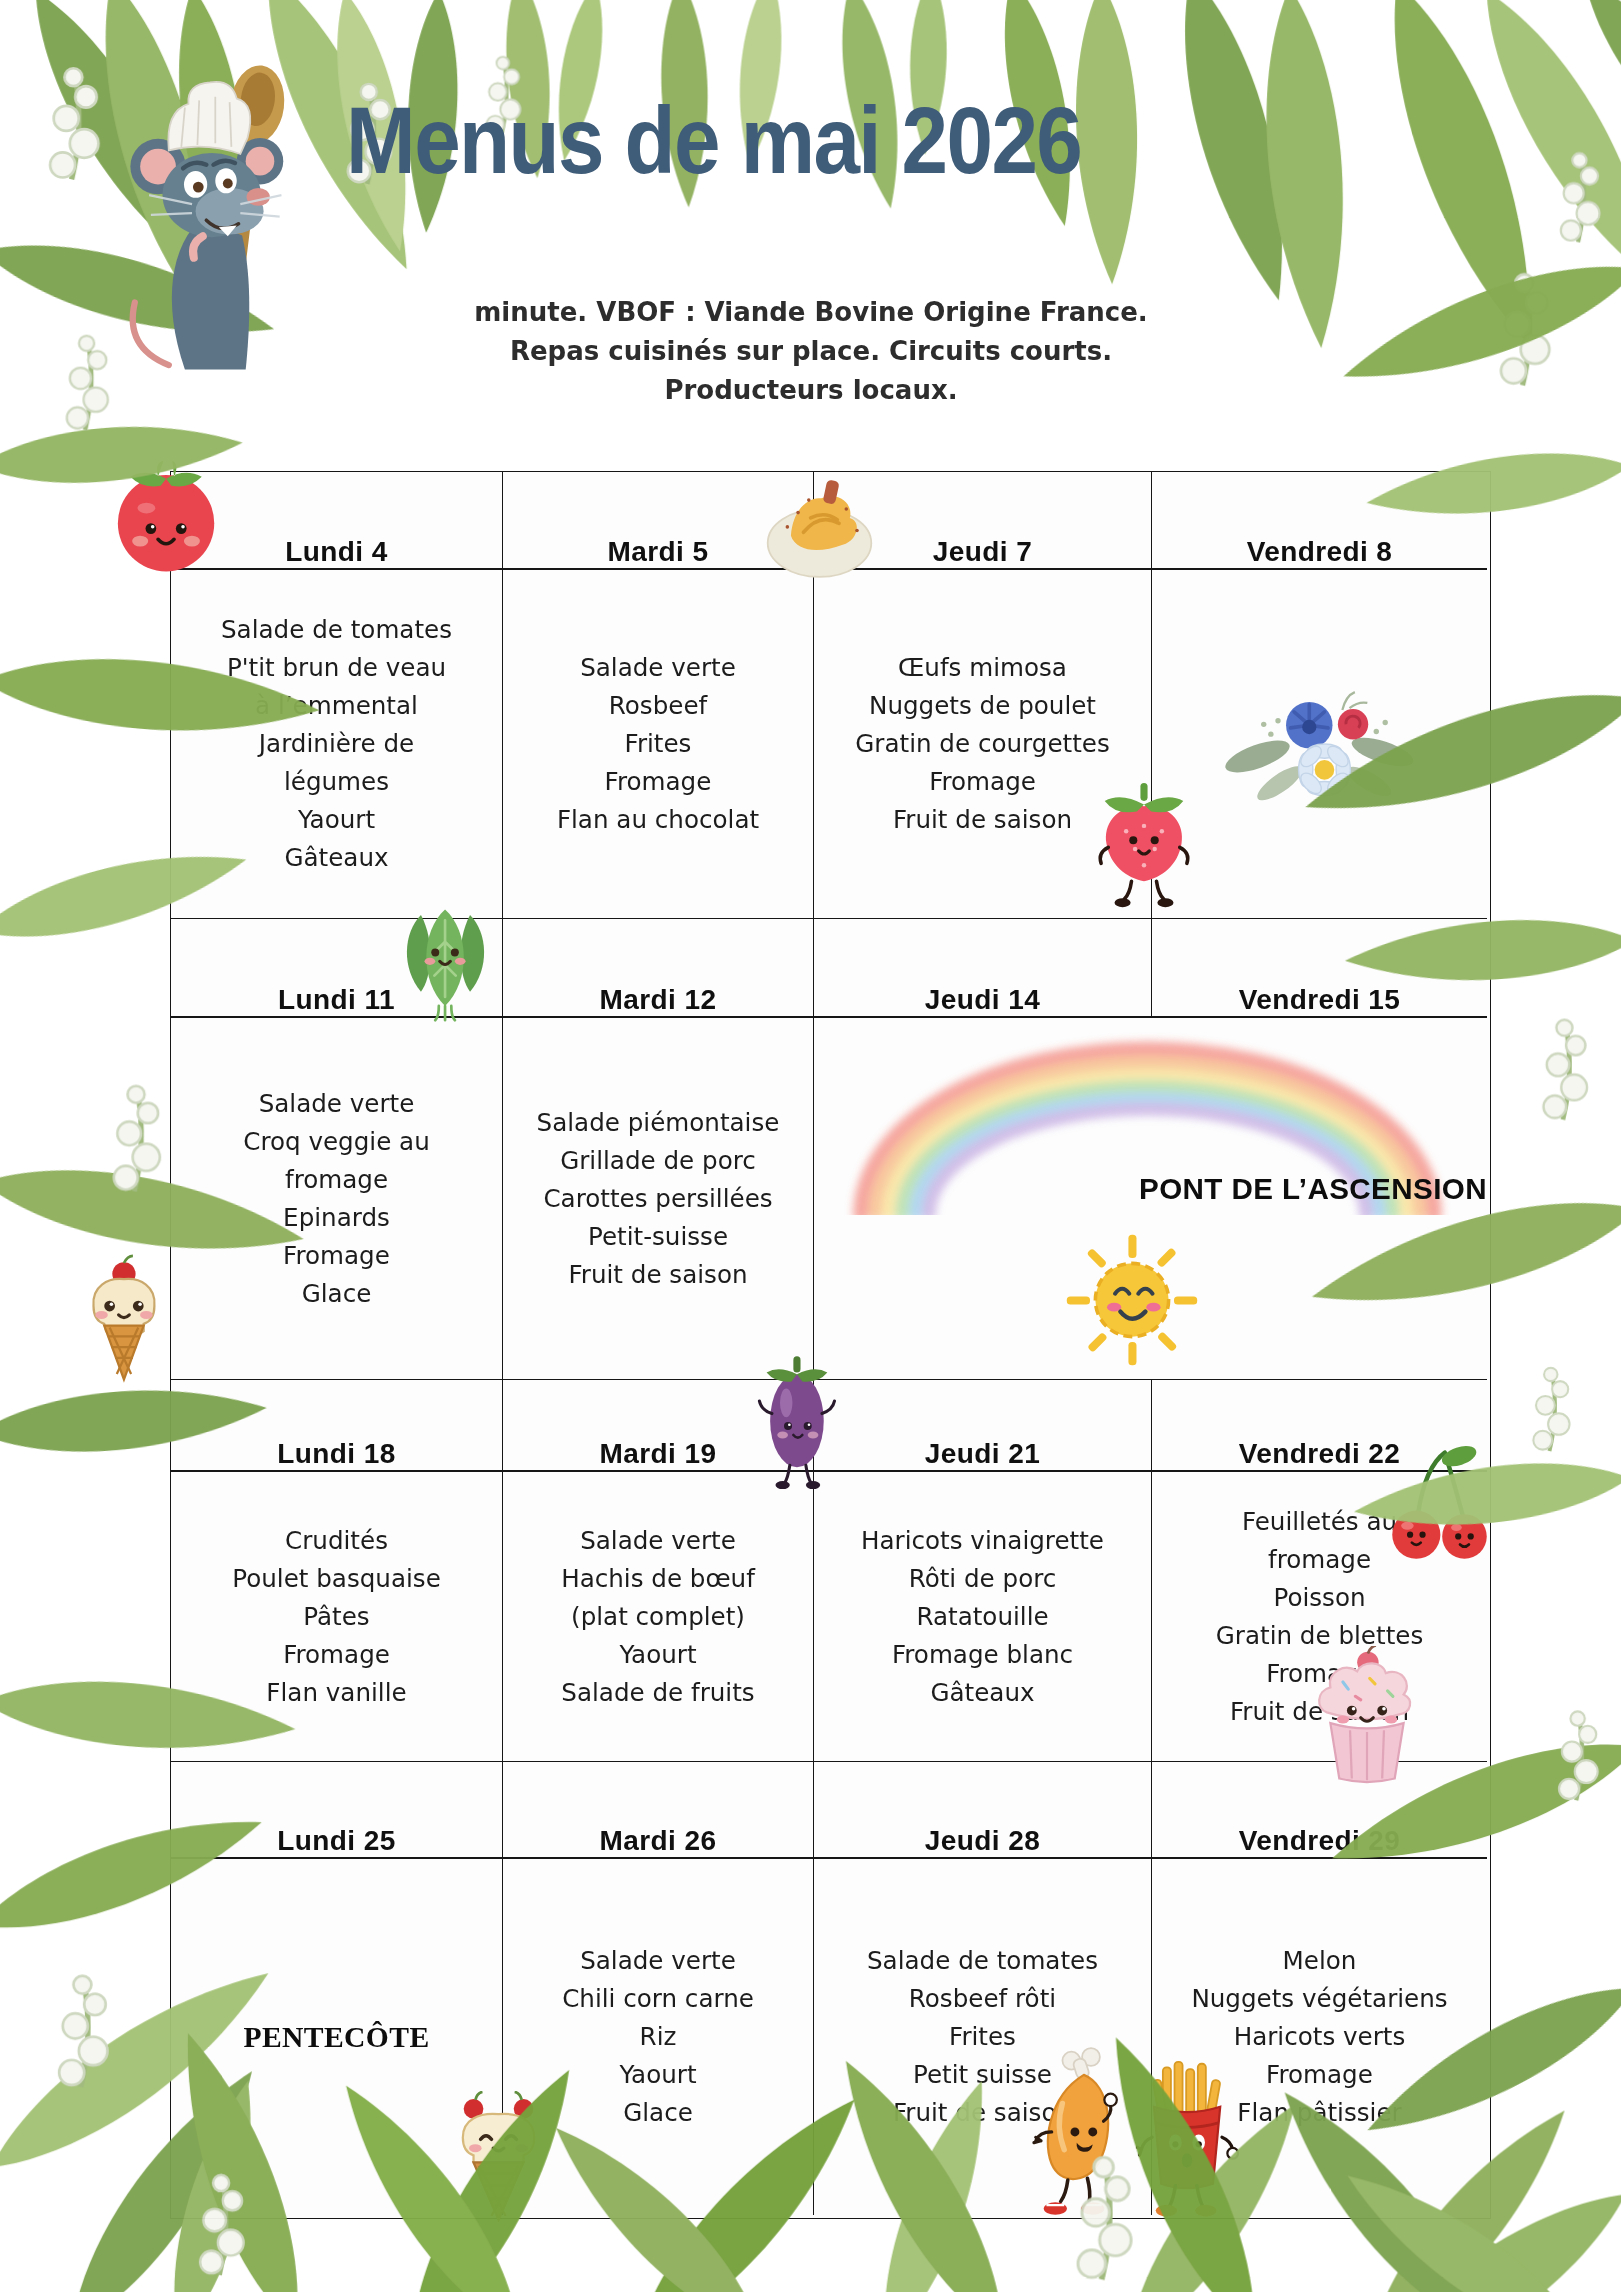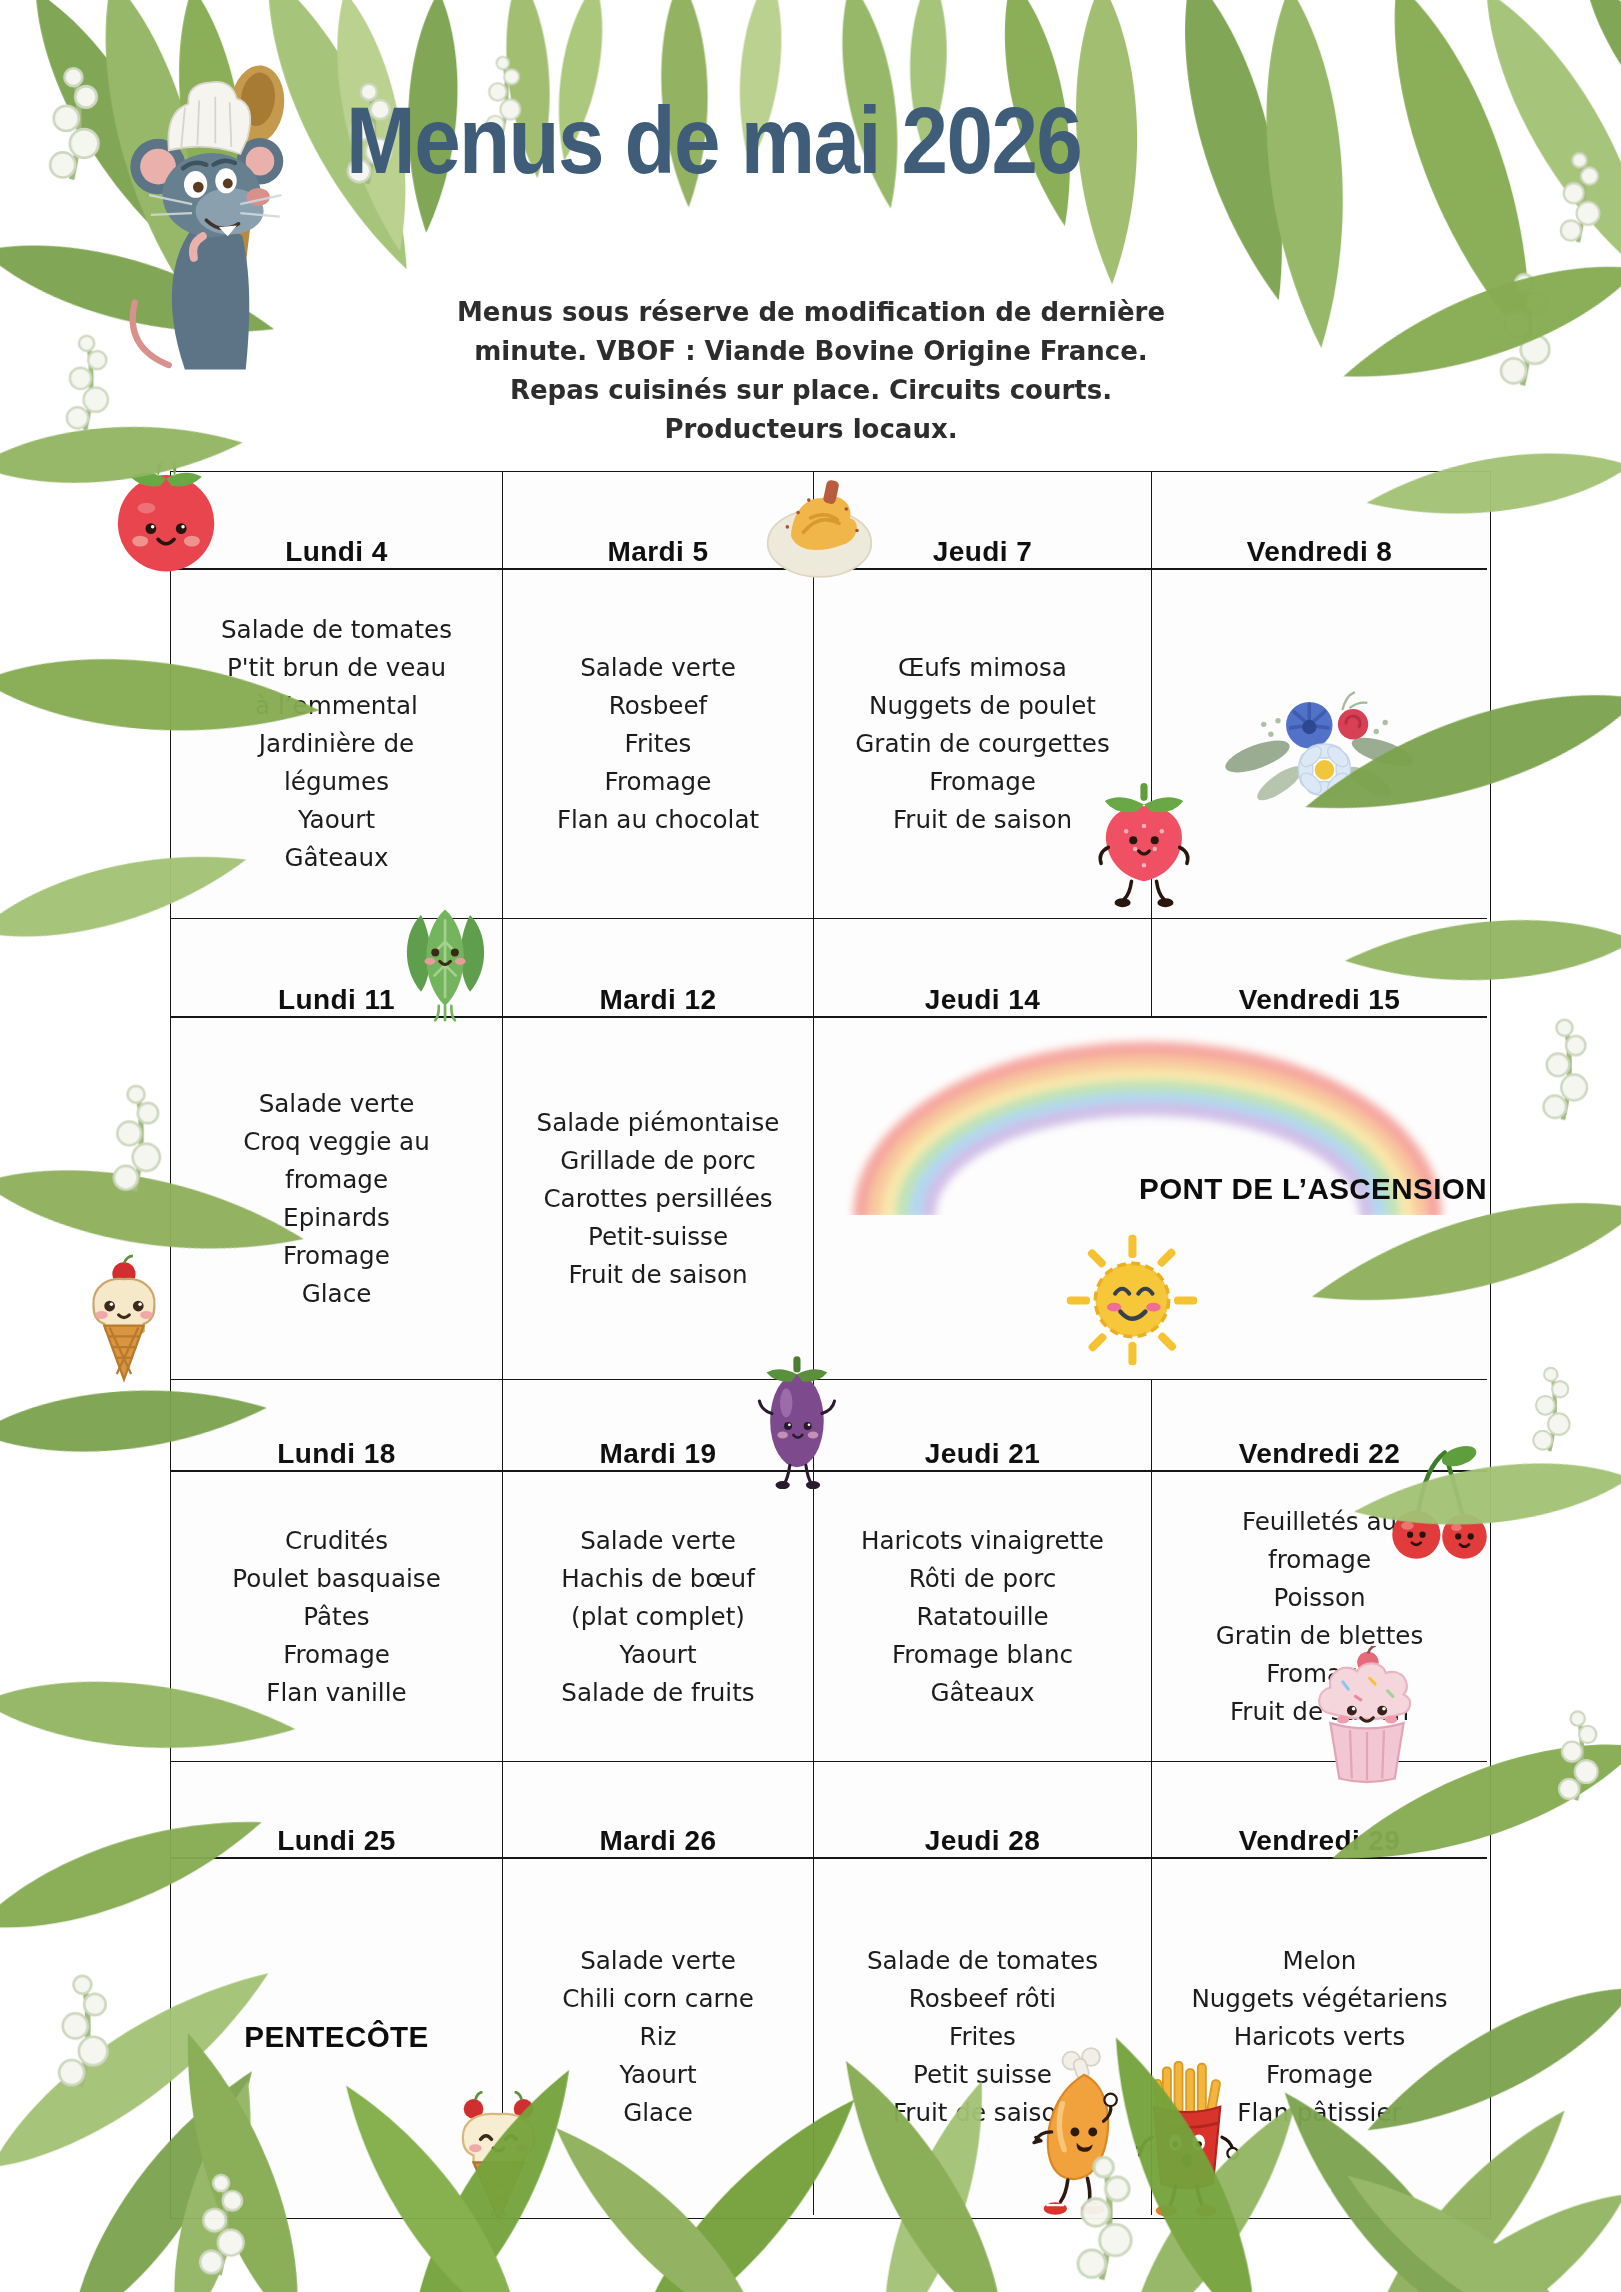--- a/index.html
+++ b/index.html
@@ -16,21 +16,21 @@
              position:relative;}
   .table>div.last{border-right:none;}
   .table>div.bot{border-bottom:none;}
   .hd{display:flex;align-items:flex-end;justify-content:center;
       font-family:"Liberation Sans", sans-serif;font-weight:bold;font-size:28px;color:#101010;
       border-bottom-width:2.7px !important;letter-spacing:0.4px;}
   .ct{display:flex;flex-direction:column;align-items:center;justify-content:center;text-align:center;}
   .menu div{font-size:24.6px;line-height:38px;color:#1c1c1c;}
   .special div{font-family:"Liberation Sans", sans-serif;font-weight:bold;font-size:28px;
                line-height:40px;color:#0d0d0d;letter-spacing:0.4px;}
-  .special.one div{font-size:29.6px;}
+  .special.one div{font-size:29.6px;font-family:Liberation Serif, serif;}
   .merged-label{position:absolute;left:0;right:0;top:154px;text-align:right;
                 font-family:"Liberation Sans", sans-serif;font-weight:bold;font-size:29.6px;
                 color:#0d0d0d;letter-spacing:0.4px;}
   .rainbow-wrap{position:absolute;left:19.7px;top:12.5px;width:627px;height:184px;}
   .sun-wrap{position:absolute;left:251px;top:215px;width:134px;height:134px;}
   .fete .bouquet{margin-top:16px;}
   
   .title{position:absolute;left:296px;top:86px;width:1030px;z-index:7;
          font-family:"Liberation Sans", sans-serif;font-weight:bold;font-size:95px;
          color:var(--title, #3f5c78);letter-spacing:-1.8px;}
@@ -124,21 +124,20 @@
           <line x1="104" y1="44" x2="102" y2="94"></line>
         <line x1="122" y1="40" x2="122" y2="92"></line>
           <line x1="138" y1="46" x2="140" y2="96"></line>
       </g>
     </g>
     <path d="M108,196 q-14,8 -10,24" stroke="#e9b0ac" stroke-width="9" fill="none" stroke-linecap="round"></path>
   </svg>
 
   <div class="title"><span>Menus de mai 2026</span></div>
   <div class="subtitle">
-      <div>Menus sous réserve de modification de dernière</div>
       <div>minute. VBOF : Viande Bovine Origine France.</div>
       <div>Repas cuisinés sur place. Circuits courts.</div>
       <div>Producteurs locaux.</div>
     </div>
 
   <div class="table">
 
     <div class="hd">
         <span>Lundi 4</span>
       </div>

